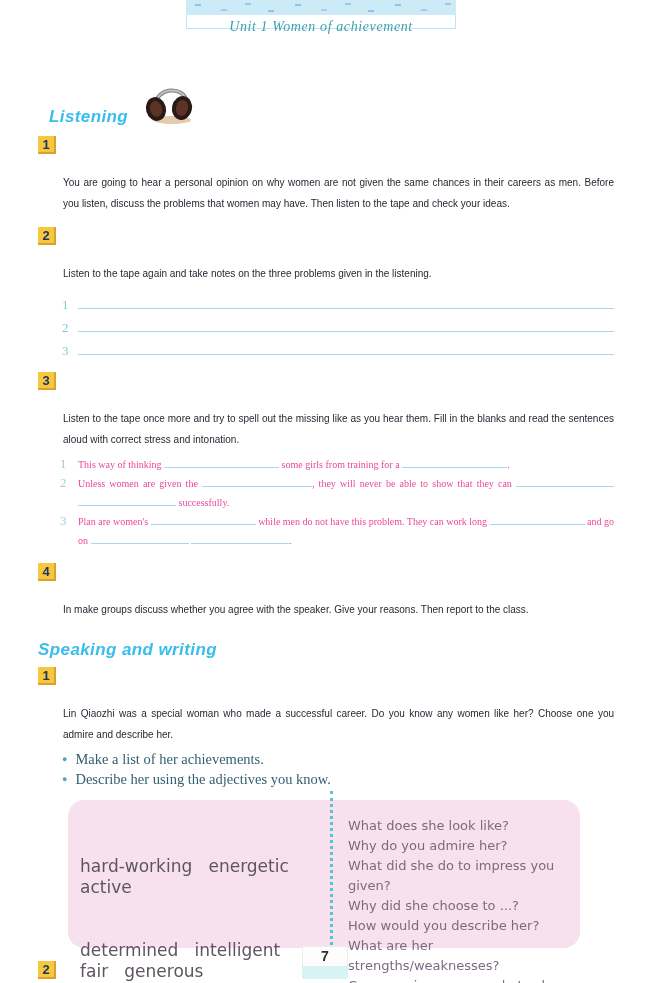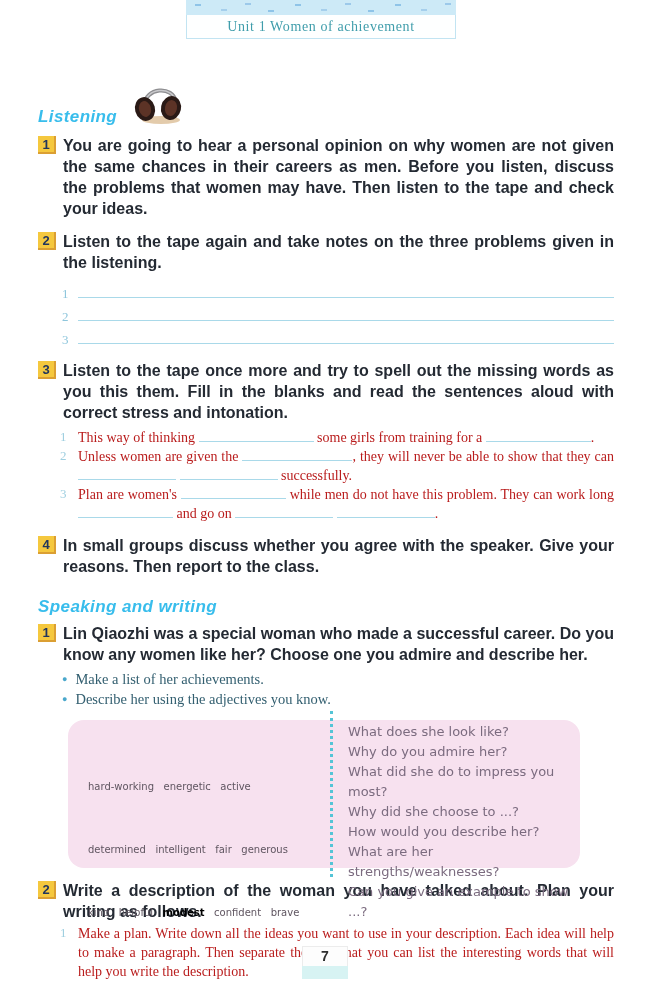--- a/index.html
+++ b/index.html
@@ -15,23 +15,23 @@
   .banner-pattern {
     height:15px; background-color:#cdeaf7;
     background-image:
       radial-gradient(ellipse 5px 2px at 12px 5px,  #8fc4e8 60%, transparent 61%),
       radial-gradient(ellipse 6px 2px at 38px 10px, #a5cfec 60%, transparent 61%),
       radial-gradient(ellipse 5px 2px at 62px 4px,  #9cc9ea 60%, transparent 61%),
       radial-gradient(ellipse 6px 2px at 85px 11px, #8fc4e8 60%, transparent 61%);
     background-size:100px 15px;
   }
   .banner-title {
-    height:24px; line-height:24px; text-align:center;
+    height:14px; line-height:24px; text-align:center;
     background:#feffff; border:1px solid #c2e4f2; border-top:none;
-    font-family:"Liberation Serif", serif; 
+    font-family:"Liberation Serif", serif; font-style:italic;
     font-size:14px; letter-spacing:.6px; color:#3f9dab;
   }
 
   
   .content { position:absolute; left:38px; top:40px; width:576px; }
 
   .sec-heading {
     display:flex; align-items:flex-end; gap:14px;
     font-size:17px; font-weight:bold; font-style:italic;
     color:#38bdec; letter-spacing:.4px;
@@ -40,43 +40,43 @@
 
   
   .item { display:flex; gap:7px; }
   .badge {
     flex:0 0 18px; height:18px; margin-top:1px;
     background:#f5c83e; border-right:2px solid #db9f33; border-bottom:2px solid #db9f33;
     color:#22365c; font-weight:bold; font-size:13px;
     text-align:center; line-height:18px;
   }
   .itext {
-    flex:1; font-weight:bold; color:#242a33;
-    font-size:16px; line-height:21px; text-align:justify;
+    flex:1; font-weight:normal; color:#242a33;
+    font-size:10px; line-height:21px; text-align:justify;margin-top:37px;
   }
 
   
   .brows { margin:6px 0 0 24px; }
   .brow { display:flex; align-items:flex-end; height:23px; }
   .bnum {
     flex:0 0 16px; font-family:"Liberation Serif", serif;
     font-size:13px; color:#8ec6dc;
   }
   .bline { flex:1; border-bottom:1px solid #a9d9e9; height:1px; margin-bottom:4px; }
 
   
   .sents { margin:5px 0 0 22px; }
   .sent { display:flex; gap:6px; }
   .snum {
     flex:0 0 12px; font-family:"Liberation Serif", serif;
     font-size:13px; color:#9fcfe0; padding-top:1px;
   }
   .stext {
     flex:1; font-family:"Liberation Serif", serif;
-    font-size:14px; line-height:19px; color:#b91c1c; text-align:justify;
+    font-size:10px; line-height:19px; color:#ec4899; text-align:justify;
   }
   .blank {
     display:inline-block; height:13px;
     border-bottom:1px solid #a9d9e9; vertical-align:baseline;
   }
   .bw { font-weight:bold; color:#000000; }
 
   
   .bullets { list-style:none; margin:6px 0 8px 24px; }
   .bullets li {
@@ -88,45 +88,45 @@
   
   .pinkbox {
     position:relative; margin:10px 0 0 30px; width:512px; height:148px;
     background:#f7e1ef; border-radius:16px; display:flex;
   }
   .pb-divider {
     position:absolute; left:262px; top:-9px; bottom:-9px; width:0;
     border-left:3px dotted #54c4d6;
   }
   .pb-left {
-    width:262px; padding:14px 10px 0 20px;
-    font-family:"DejaVu Sans", sans-serif; font-size:10px;
+    width:262px; padding:14px 10px 0 12px;
+    font-family:"DejaVu Sans", sans-serif; font-size:17px;
     line-height:21px; color:#5f5560; white-space:pre-wrap;
   }
   .pb-right {
-    flex:1; padding:2px 8px 0 18px;
+    flex:1; padding:16px 8px 0 18px;
     font-family:"DejaVu Sans", sans-serif; font-size:13px;
     line-height:20px; color:#7b6b7f;
   }
 
   
   .subsent { display:flex; gap:6px; margin:2px 0 0 22px; }
 
   
   .footer { position:absolute; left:0; top:946px; width:650px; }
   .pagenum { width:46px; margin:0 auto; }
   .pagenum-top {
     background:#fdfdfd; border:1px solid #ececec; border-bottom:none;
     text-align:center; font-weight:bold; font-size:14px; color:#2f2f2f;
     height:20px; line-height:19px;
   }
   .pagenum-strip { height:13px; background:#d7f3f3; }
 
   .mt12{margin-top:12px;} .mt8{margin-top:8px;} .mt16{margin-top:20px;}
-  .mt6{margin-top:6px;} .mt36{margin-top:36px;}
+  .mt6{margin-top:6px;} .mt36{margin-top:36px;margin-left:11px;}
 </style>
 </head>
 <body>
 
 <div class="page">
 
   <div class="banner">
     <div class="banner-pattern"></div>
     <div class="banner-title">Unit 1  Women of achievement</div>
   </div>
@@ -167,40 +167,40 @@
         <span class="bline"></span>
       </div>
       <div class="brow">
         <span class="bnum">3</span>
         <span class="bline"></span>
       </div>
     </div>
 
     <div class="item mt12">
       <div class="badge">3</div>
-      <div class="itext">Listen to the tape once more and try to spell out the missing words as you this them. Fill in the blanks and read the sentences aloud with correct stress and intonation.</div>
+      <div class="itext">Listen to the tape once more and try to spell out the missing like as you hear them. Fill in the blanks and read the sentences aloud with correct stress and intonation.</div>
     </div>
     <div class="sents">
       <div class="sent">
         <span class="snum">1</span>
         <div class="stext"><span>This way of thinking </span><span class="blank" style="width: 115px;"></span><span> some girls from training for a </span><span class="blank" style="width: 105px;"></span><span>.</span></div>
       </div>
       <div class="sent">
         <span class="snum">2</span>
         <div class="stext"><span>Unless women are given the </span><span class="blank" style="width: 110px;"></span><span>, they will never be able to show that they can </span><span class="blank" style="width: 98px;"></span><span>  </span><span class="blank" style="width: 98px;"></span><span>  successfully.</span></div>
       </div>
       <div class="sent">
         <span class="snum">3</span>
         <div class="stext"><span>Plan are women's </span><span class="blank" style="width: 105px;"></span><span> while men do not have this problem. They can work long </span><span class="blank" style="width: 95px;"></span><span> and go on </span><span class="blank" style="width: 98px;"></span><span>  </span><span class="blank" style="width: 98px;"></span><span>.</span></div>
       </div>
     </div>
 
     <div class="item mt12">
       <div class="badge">4</div>
-      <div class="itext">In small groups discuss whether you agree with the speaker. Give your reasons. Then report to the class.</div>
+      <div class="itext">In make groups discuss whether you agree with the speaker. Give your reasons. Then report to the class.</div>
     </div>
 
     <div class="sec-heading mt16">
       <span>Speaking and writing</span>
     </div>
 
     <div class="item mt6">
       <div class="badge">1</div>
       <div class="itext">Lin Qiaozhi was a special woman who made a successful career. Do you know any women like her? Choose one you admire and describe her.</div>
     </div>
@@ -215,21 +215,21 @@
         <div><span>hard-working   energetic   active</span></div>
         <div><span>determined   intelligent   fair   generous</span></div>
         <div><span>kind   helpful   </span><span class="bw">modest</span><span>   confident   brave</span></div>
         
         
         
       </div>
       <div class="pb-right">
         <div>What does she look like?</div>
         <div>Why do you admire her?</div>
-        <div>What did she do to impress you most?</div>
+        <div>What did she do to impress you given?</div>
         <div>Why did she choose to ...?</div>
         <div>How would you describe her?</div>
         <div>What are her strengths/weaknesses?</div>
         <div>Can you give an example to show ...?</div>
       </div>
     </div>
 
     <div class="item mt12">
       <div class="badge">2</div>
       <div class="itext">Write a description of the woman you have talked about.  Plan your writing as follows.</div>

